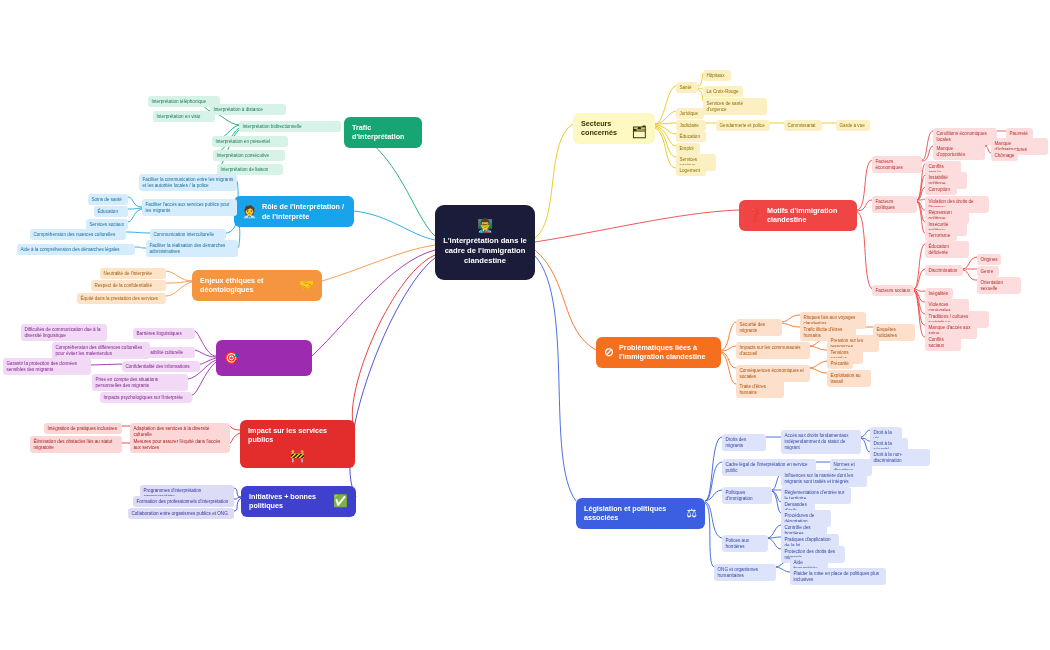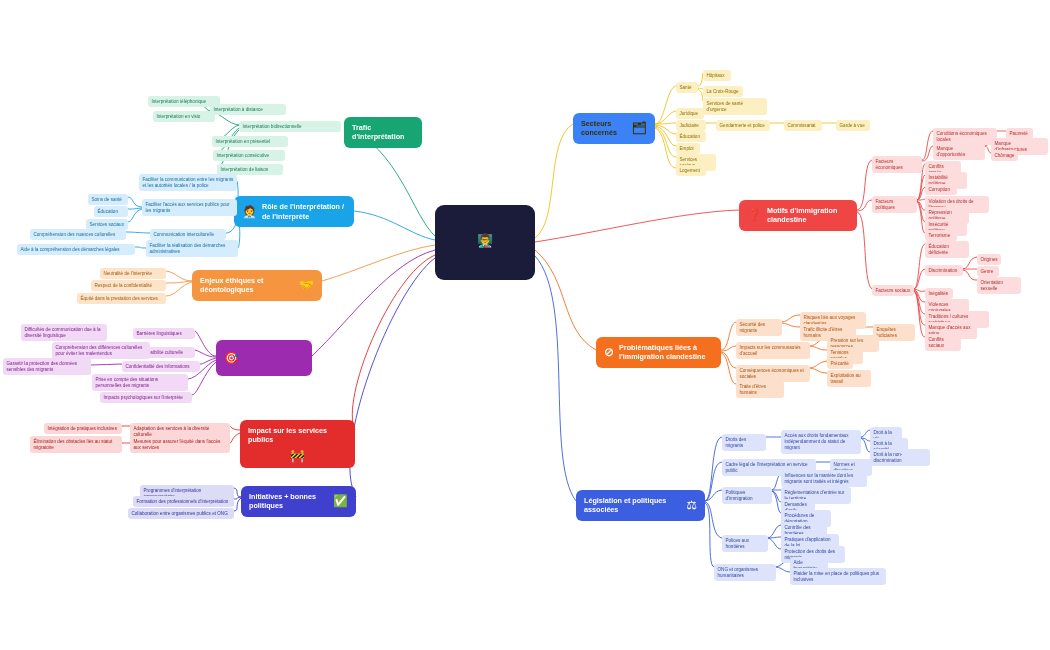--- a/index.html
+++ b/index.html
@@ -41,27 +41,27 @@
   .b-main{background:#19a3e8;}
   .b-s{background:#d4ecfb;color:#1a6e9e;}
   .o-main{background:#f5953f;}
   .o-s{background:#fde3c8;color:#9c5d14;}
   .p-main{background:#9c2bb0;}
   .p-s{background:#f2d9f6;color:#7c2189;}
   .r-main{background:#e32d2d;}
   .r-s{background:#fbd7d7;color:#a82222;}
   .i-main{background:#4040cf;}
   .i-s{background:#dcdcf7;color:#3333a0;}
-  .y-main{background:#3b82f6;color:#3a3000;}
+  .y-main{background:#fef9c3;color:#3a3000;align-items:flex-end;}
   .y-s{background:#fcf0c2;color:#8a6e06;}
   .rr-main{background:#ef4545;}
   .rr-s{background:#fcdcdc;color:#b33030;}
   .oo-main{background:#f4701f;}
   .oo-s{background:#fde0cc;color:#a8510f;}
-  .bb-main{background:#3b5fe0;}
+  .bb-main{background:#3b5fe0;margin-top:8px;}
   .bb-s{background:#dde3fb;color:#32489e;}
 </style>
 </head>
 <body>
 
 <div id="canvas">
 
   <svg id="edges" viewBox="0 0 1050 650">
     <g fill="none" stroke-width="0.9">
 
@@ -204,20 +204,21 @@
         <path d="M768 538 C775 540 775 549 781 549"></path>
         <path d="M705 503 C714 506 706 565 714 567"></path>
         <path d="M776 567 C782 566 784 560 790 560"></path>
         <path d="M776 567 C783 568 784 572 790 572"></path>
       </g>
     </g>
   </svg>
 
   <div class="node center">
     <span class="ico">👨‍🏫</span>
+    <span>L'interprétation dans le cadre de l'immigration clandestine</span>
   </div>
 
   <div class="node l1 g-main" id="n-types" style="left: 344px; top: 117px; width: 78px; min-height: 15px;">
     <span class="lbl">Trafic d'interprétation</span>
   </div>
 
   <div class="node l1 b-main" id="n-role" style="left: 234px; top: 196px; width: 120px; min-height: 31px;">
     <span class="ico">🧑‍💼</span>
     <span class="lbl">Rôle de l'interprétation / de l'interprète</span>
   </div>

